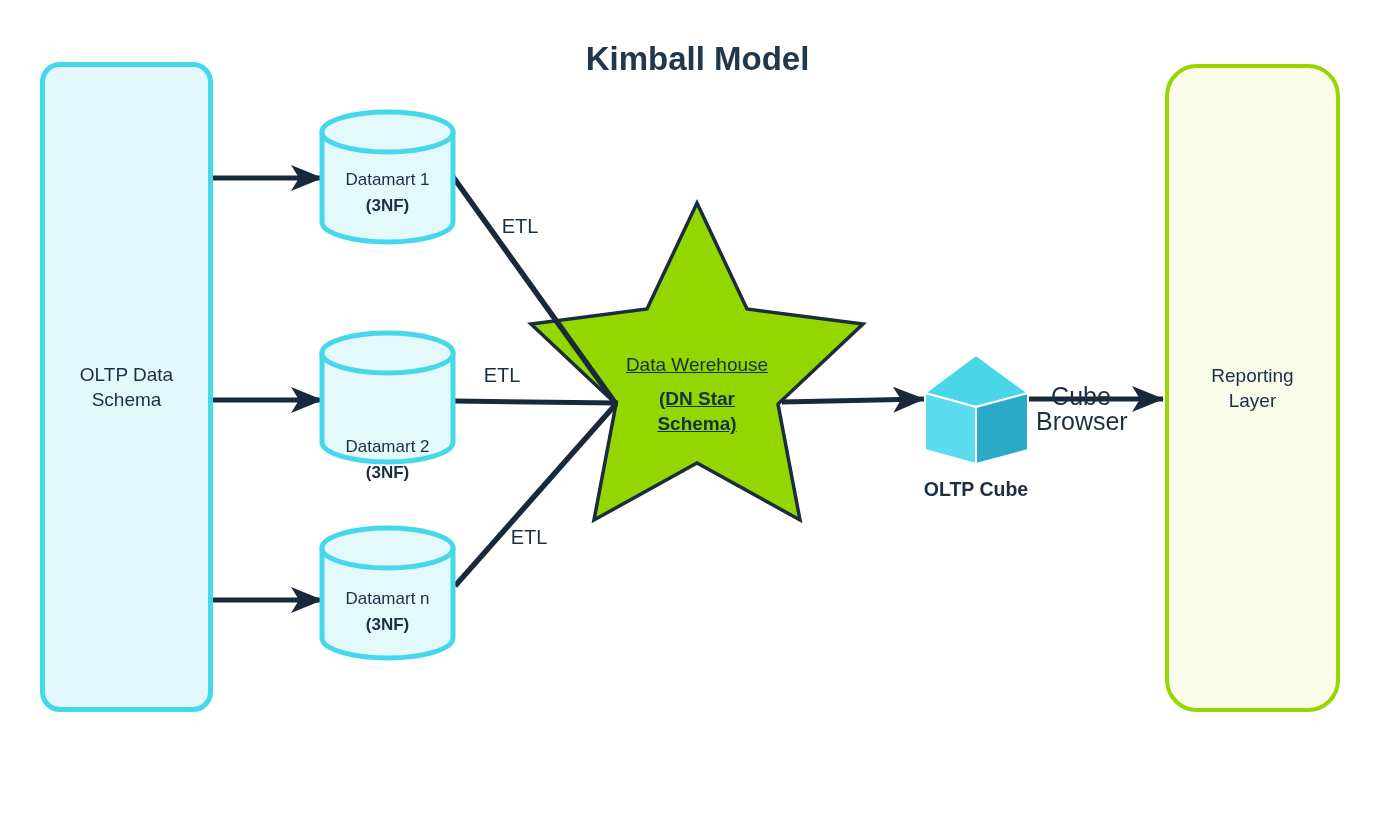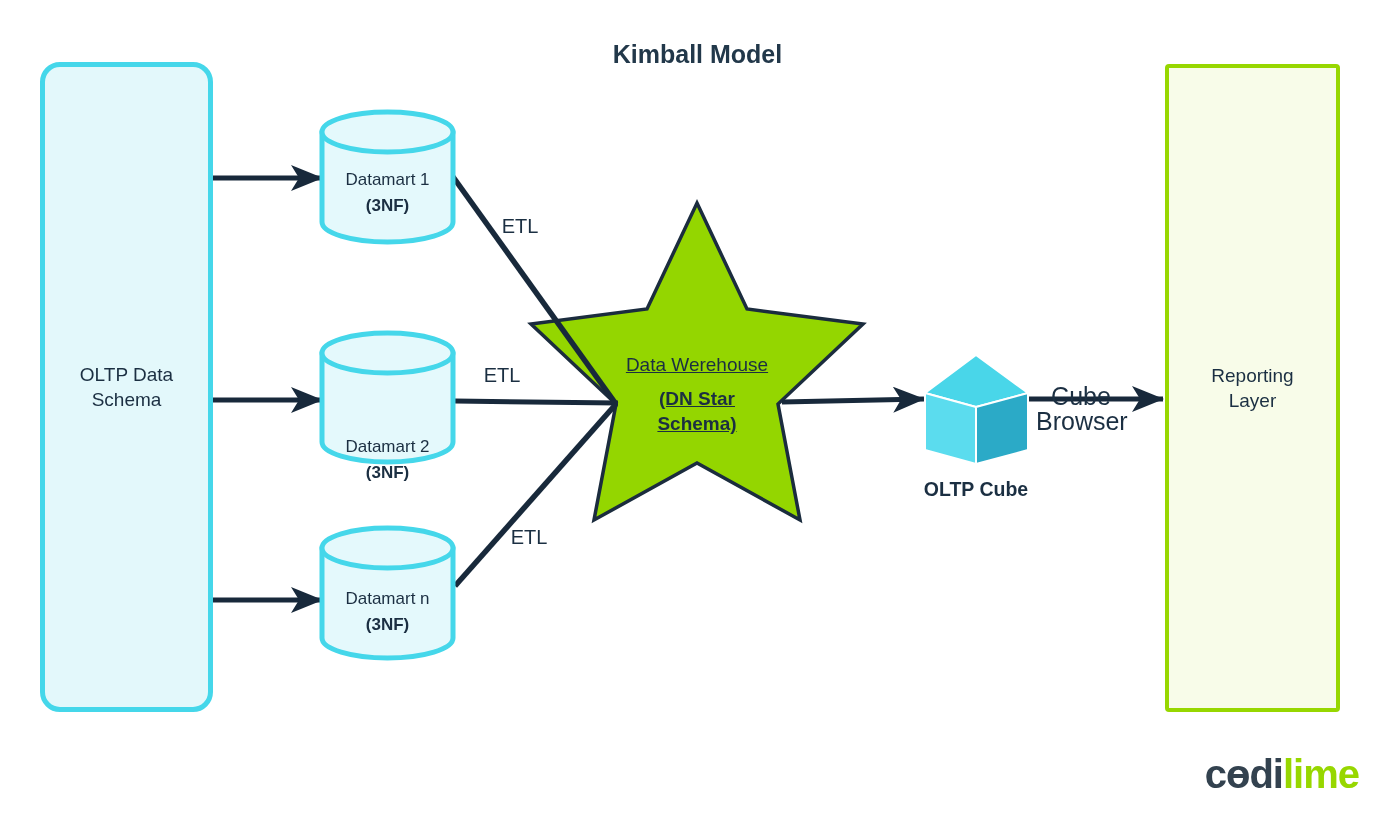--- a/index.html
+++ b/index.html
@@ -1,29 +1,29 @@
 <!DOCTYPE html>
 <html><head>
 <meta charset="utf-8">
 <style>
   html,body{margin:0;padding:0;background:#ffffff;}
   .canvas{position:relative;width:1395px;height:827px;background:#ffffff;
           font-family:"Liberation Sans",sans-serif;color:#1b2f42;overflow:hidden;}
   .layer{position:absolute;left:0;top:0;}
 
   .title{position:absolute;left:0;right:0;top:40px;text-align:center;
-         font-size:25px;font-weight:bold;color:#22384a;}
+         font-size:33px;font-weight:bold;color:#22384a;}
 
   .node-box{position:absolute;box-sizing:border-box;display:flex;align-items:center;
             justify-content:center;text-align:center;font-size:19px;line-height:25px;}
   .oltp{left:40px;top:62px;width:173px;height:650px;background:#e3f8fb;
         border:5px solid #45d7ea;border-radius:20px;}
   .oltp .inner{width:120px;}
   .reporting{left:1165px;top:64px;width:175px;height:648px;background:#f8fce9;
-             border:4px solid #97d700;border-radius:4px;}
+             border:4px solid #97d700;border-radius:32px;}
   .reporting .inner{width:110px;}
 
   .dm-label{position:absolute;left:322px;width:131px;text-align:center;
             font-size:17px;line-height:26px;}
   .dm-label .sub{font-weight:bold;}
   .dm1{top:167px;} .dm2{top:386px;margin-top:48px;} .dm3{top:586px;}
 
   .star-label{position:absolute;left:587px;top:352px;width:220px;text-align:center;
               font-size:19px;line-height:25.5px;text-decoration:underline;}
   .star-label .sub{font-weight:bold;width:130px;margin:8px auto;}
@@ -117,17 +117,14 @@
     <div class="sub">(DN Star Schema)</div>
   </div>
 
   <div class="edge-label etl1">ETL</div>
   <div class="edge-label etl2">ETL</div>
   <div class="edge-label etl3">ETL</div>
 
   <div class="cube-label">OLTP Cube</div>
   <div class="cube-browser">Cube Browser</div>
 
-  <div class="logo">
-    <span>c</span><span class="o">o</span><span>di</span><span class="lime">lime</span>
-  </div>
 
 </div>
 
 </body></html>

